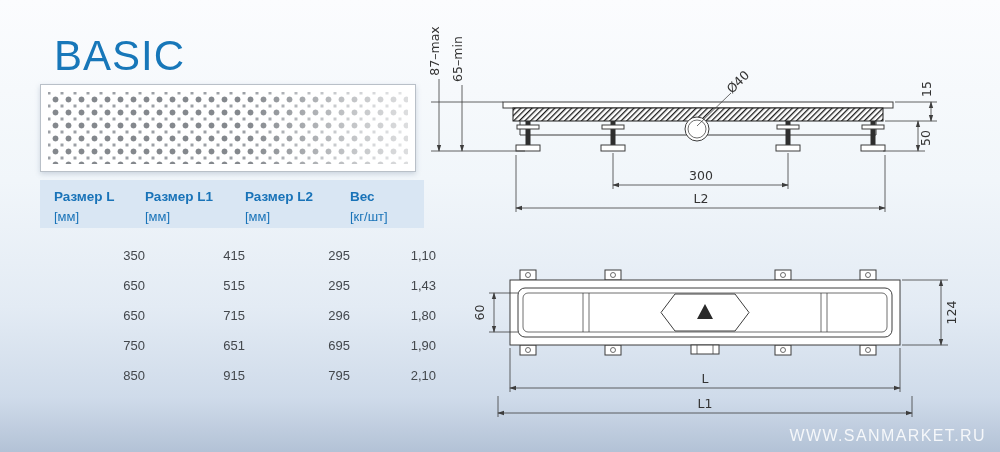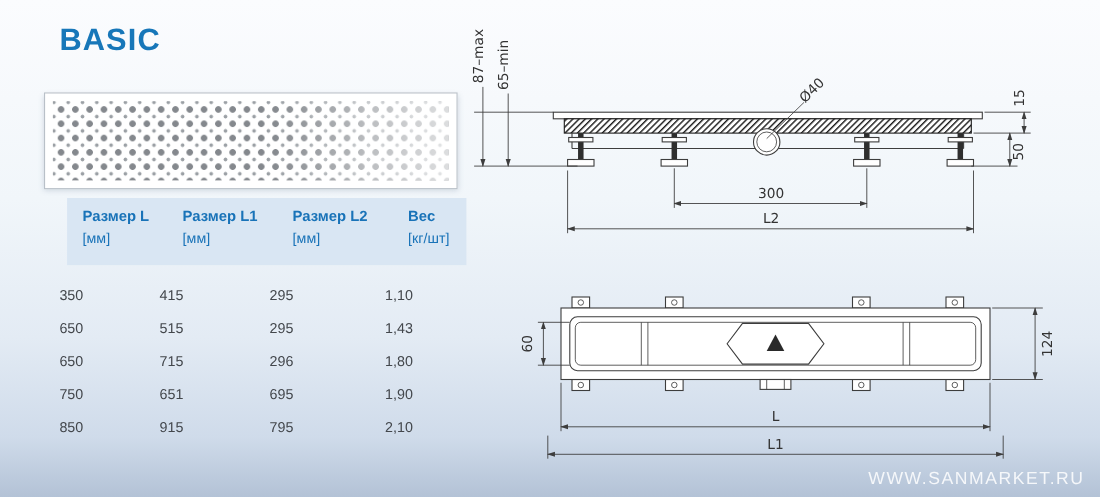--- a/index.html
+++ b/index.html
@@ -3,46 +3,46 @@
 <meta charset="utf-8">
 <style>
   * { margin:0; padding:0; box-sizing:border-box; }
   html,body { width:1000px; height:452px; }
   body { font-family:"Liberation Sans", sans-serif; }
   .page {
     position:relative; width:1000px; height:452px; overflow:hidden;
     background:linear-gradient(180deg,#fbfcfe 0%,#f1f6fa 40%,#e3ebf4 68%,#cfdbea 88%,#b3c2d6 100%);
   }
   .title {
-    position:absolute; left:54px; top:20px;
-    font-size:28px; font-weight:bold; color:#1777b9; letter-spacing:1px;
+    position:absolute; left:54px; top:32px;
+    font-size:42px; font-weight:normal; color:#1777b9; letter-spacing:1px;
   }
   .grate {
     position:absolute; left:40px; top:84px; width:376px; height:88px;
     background:#fff; border:1px solid #b9c0c8;
     box-shadow:0 2px 5px rgba(110,130,155,0.3);
   }
   .dots {
     position:absolute; inset:7px;
     background-image:
       linear-gradient(to right, rgba(255,255,255,0) 55%, rgba(255,255,255,0.45) 80%, rgba(255,255,255,0.72) 100%),
       radial-gradient(circle, #84888d 2.6px, rgba(0,0,0,0) 3.3px),
       radial-gradient(circle, #9ba0a5 1.4px, rgba(0,0,0,0) 2px);
     background-size:100% 100%, 13px 13px, 13px 13px;
     background-position:0 0, 1px 1px, 7.5px 7.5px;
   }
   .spec-table { position:absolute; left:40px; top:180px; width:384px; }
   .thead {
     display:grid; grid-template-columns:91px 100px 105px 86px;
-    background:#d9e6f3; padding:9px 0 17px 14px;margin-left:21px;
+    background:#d9e6f3; padding:9px 0 4px 14px;
   }
   .th { display:flex; flex-direction:column; gap:5px; }
   .th-label { color:#1973b8; font-weight:bold; font-size:13.5px; }
   .th-unit  { color:#1973b8; font-size:13px; }
-  .tbody { padding:12px 0 0 14px; }
+  .tbody { padding:12px 0 0 14px;text-align:right; }
   .trow {
     display:grid; grid-template-columns:91px 100px 105px 86px;
     height:30px; align-items:center;
     color:#43474c; font-size:13px;
   }
   .drw { position:absolute; }
   .side { left:425px; top:5px; width:570px; height:242px; }
   .top  { left:425px; top:248px; width:570px; height:200px; }
   .ln   { stroke:#3d3d3d; stroke-width:1; }
   .thin { stroke-width:0.75; }

